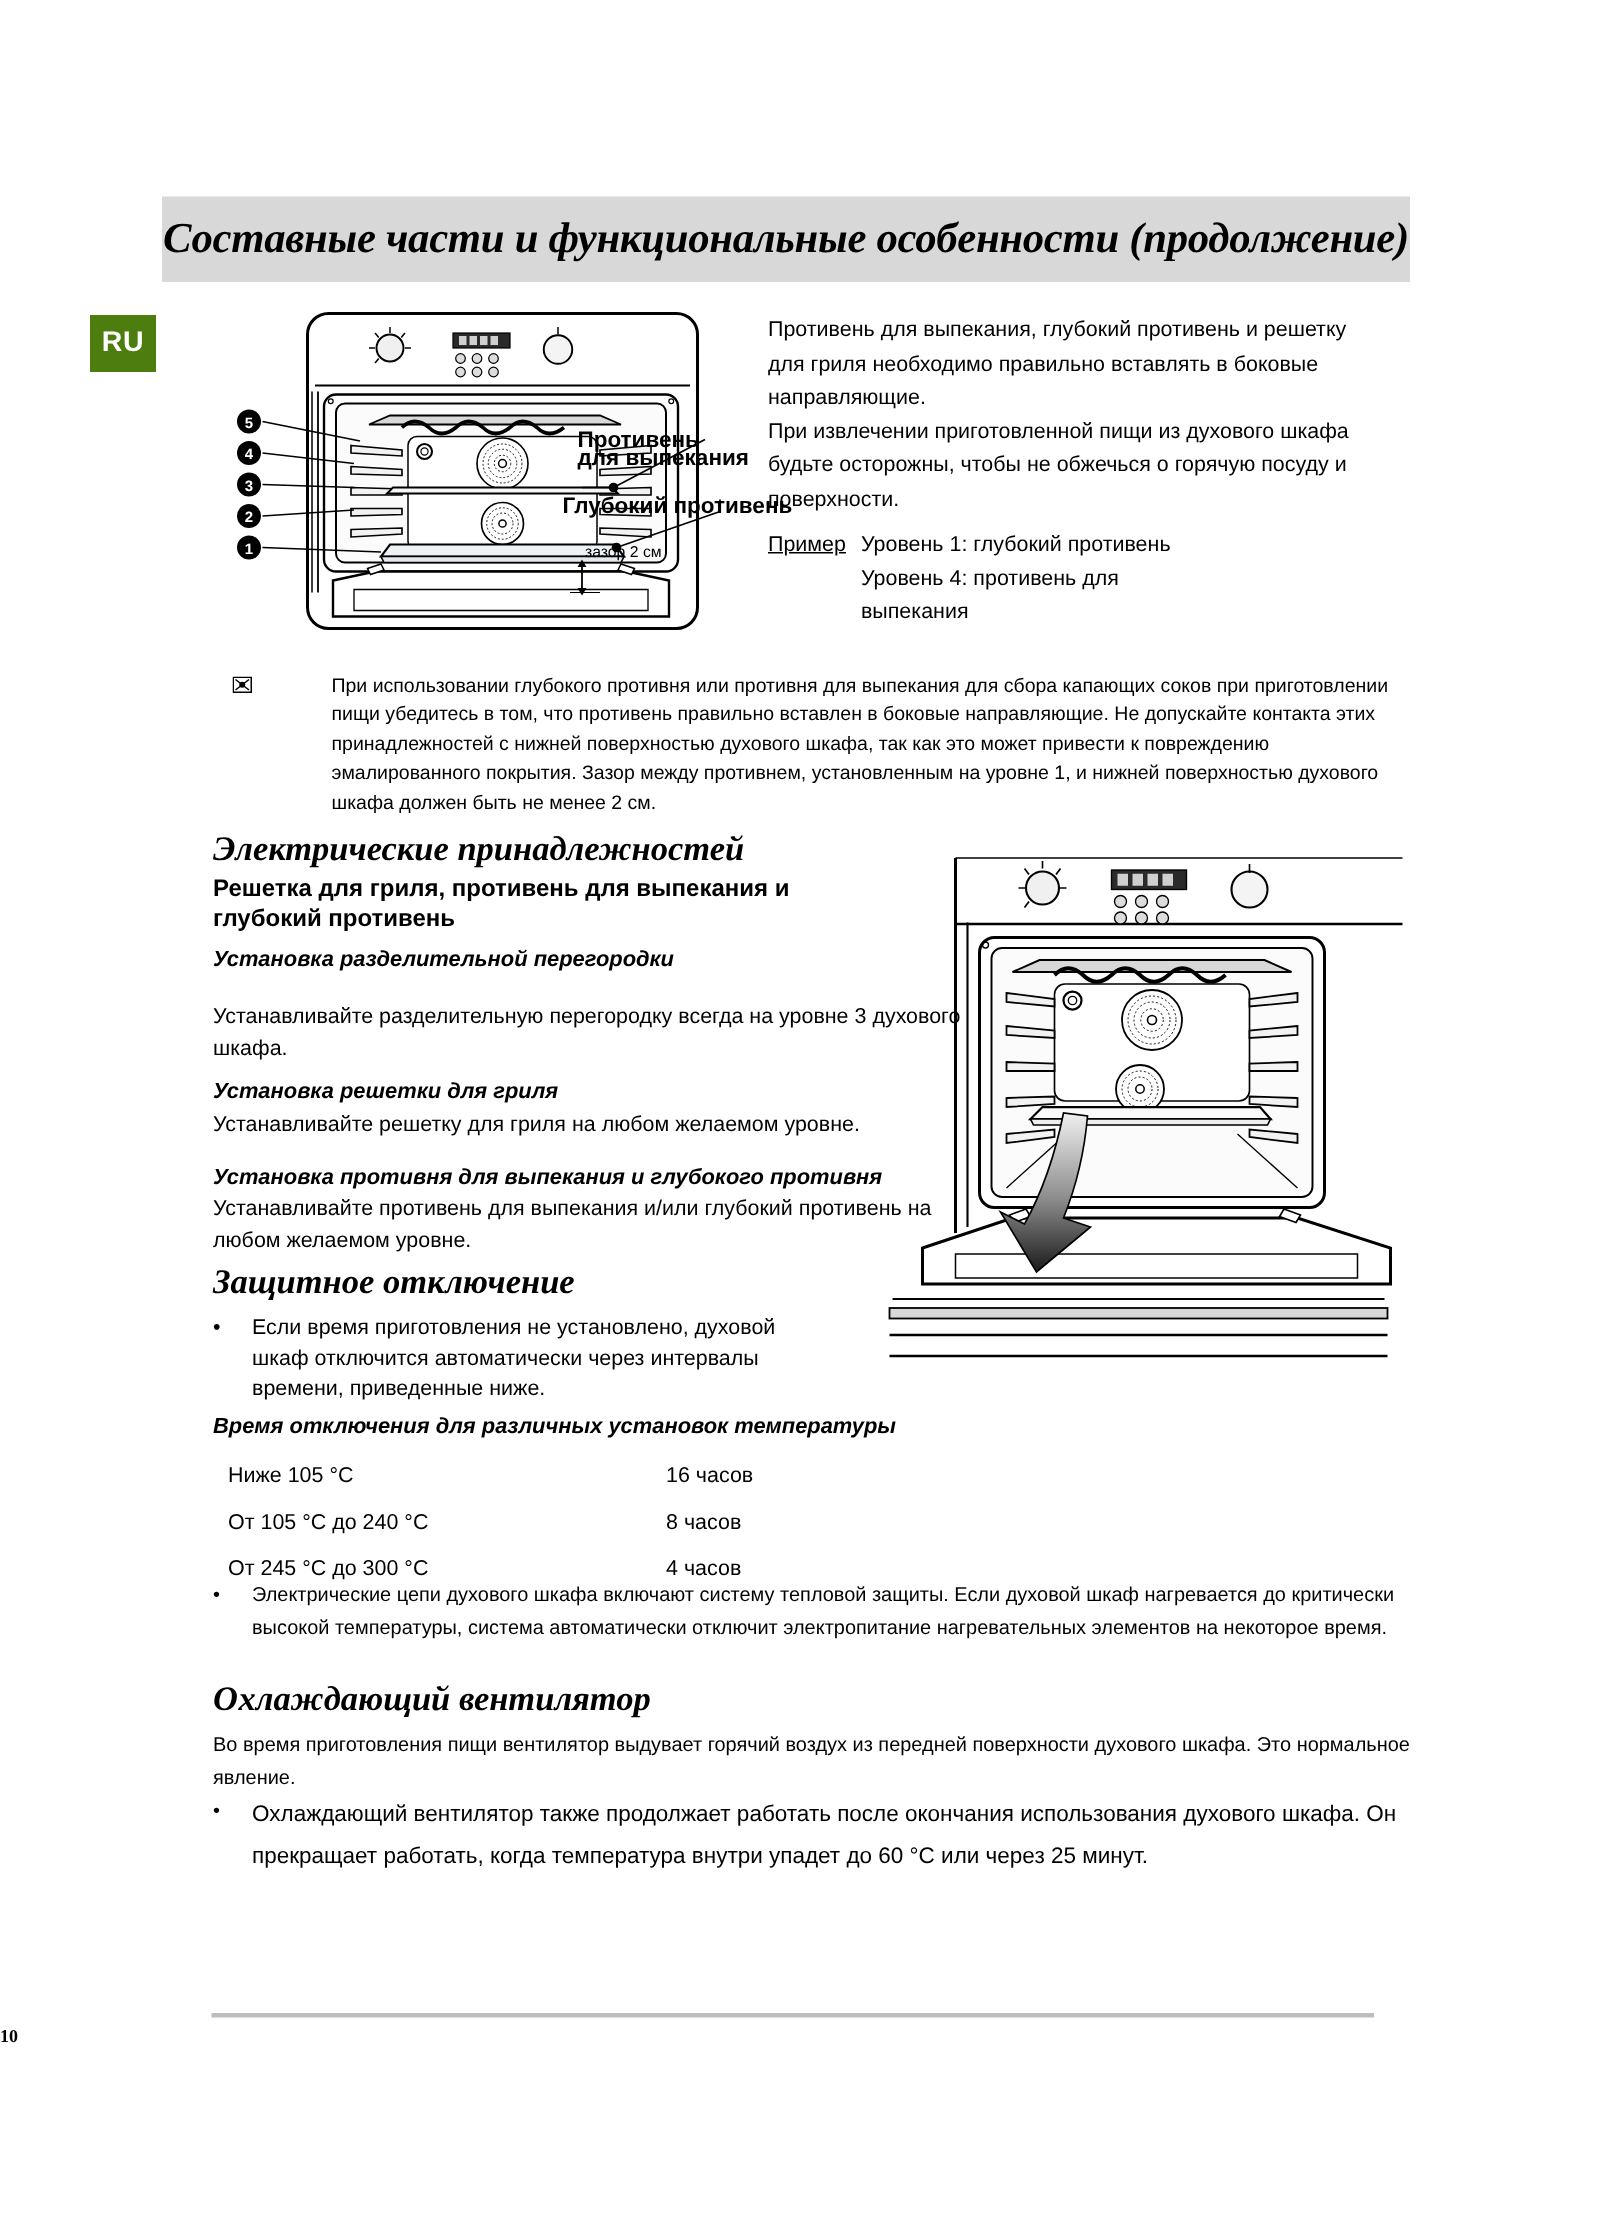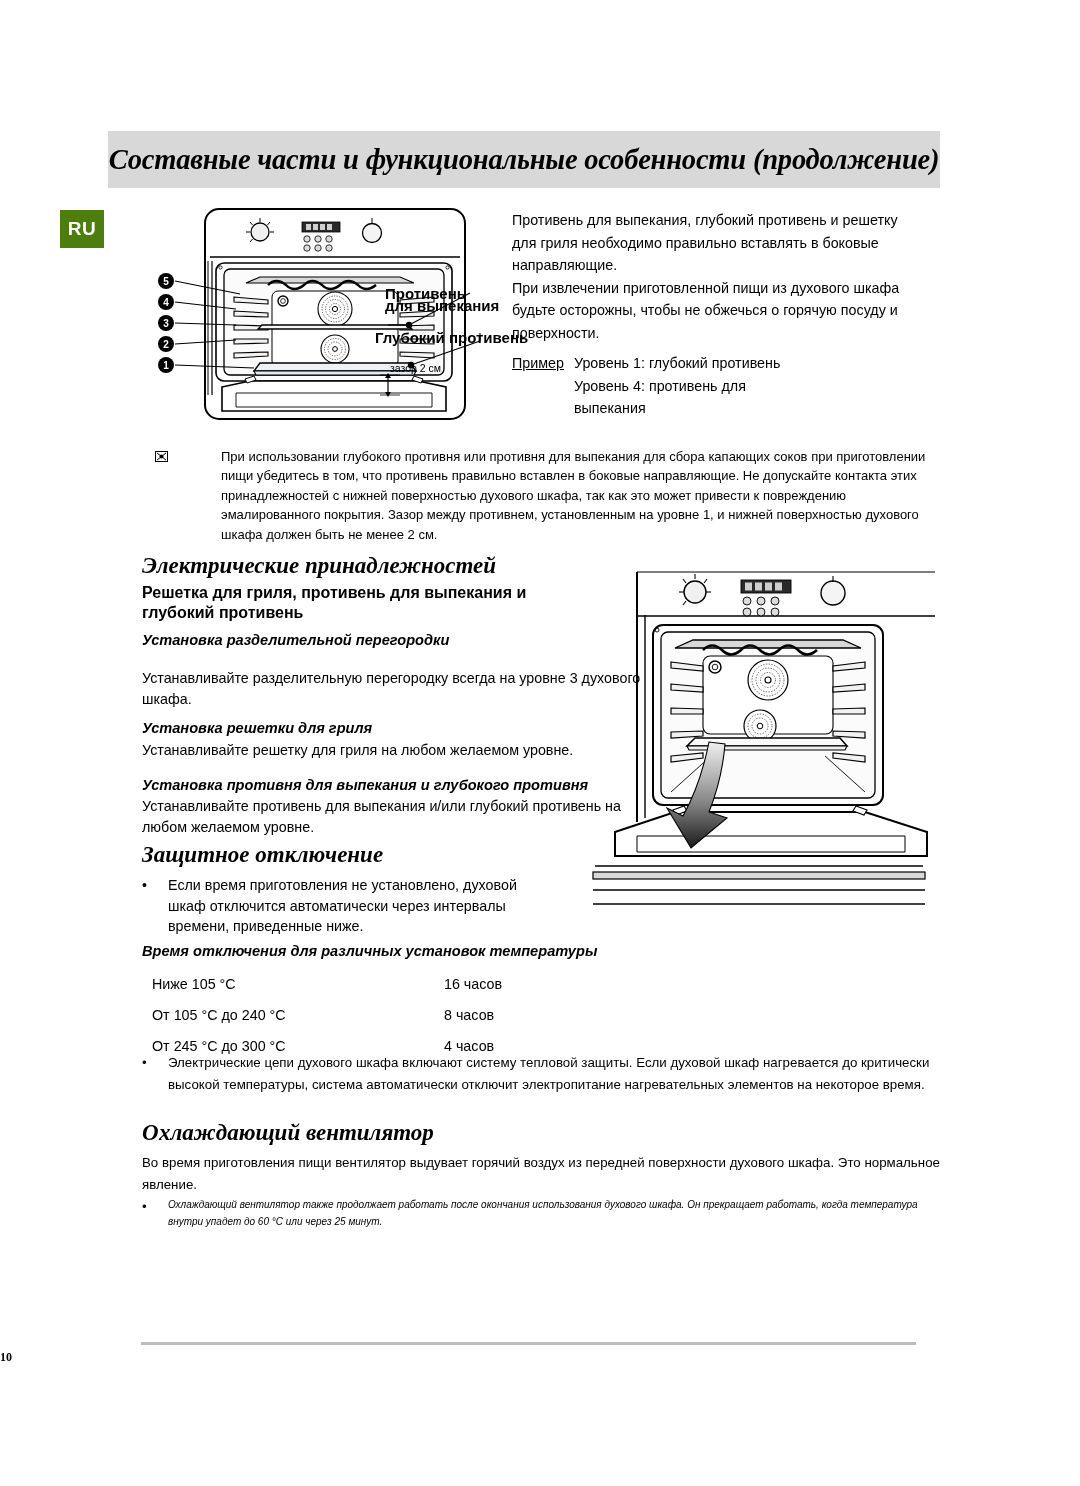--- a/index.html
+++ b/index.html
@@ -227,21 +227,21 @@
     font-size: 13.3px;
     line-height: 21.8px;
   }
   #bullet-fan {
     position: absolute;
     left: 142px;
     top: 1196px;
     width: 800px;
     display: flex;
   }
-  #bullet-fan .bullet-body { font-size: 10px; line-height: 17px; font-style: italic; }
+  #bullet-fan .bullet-body { font-size: 15px; line-height: 28px; }
   #bullet-fan .bullet-dot  { font-size: 13.3px; line-height: 21.8px; width: 26px; }
 
   
   #oven-diagram-2 {
     position: absolute;
     left: 575px;
     top: 560px;
     width: 380px;
     height: 380px;
   }

